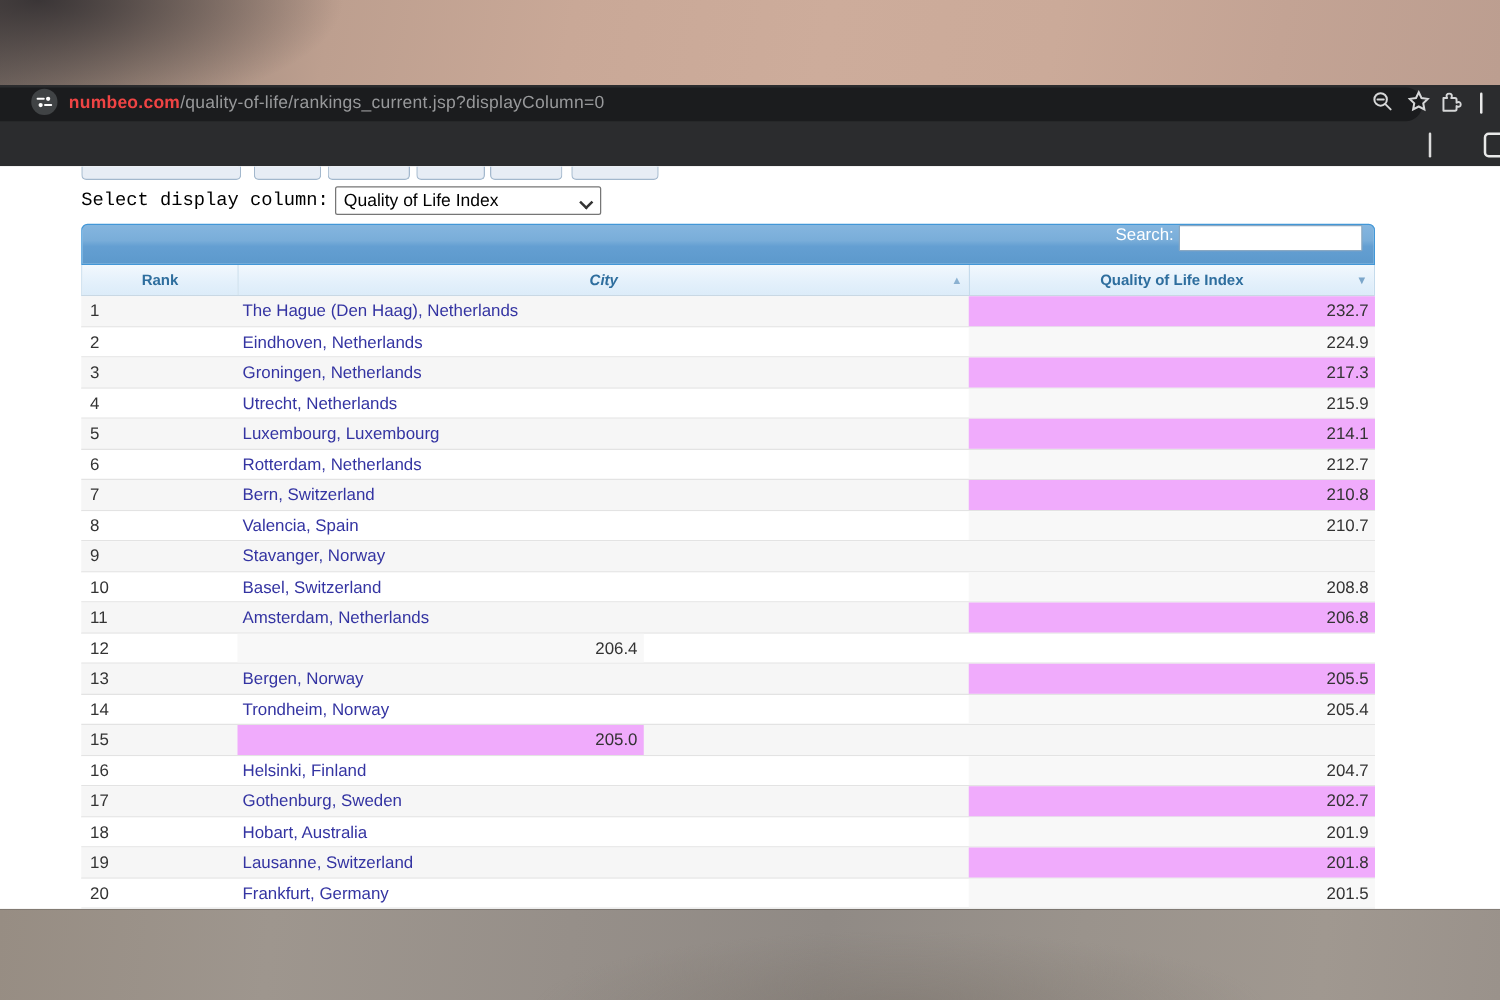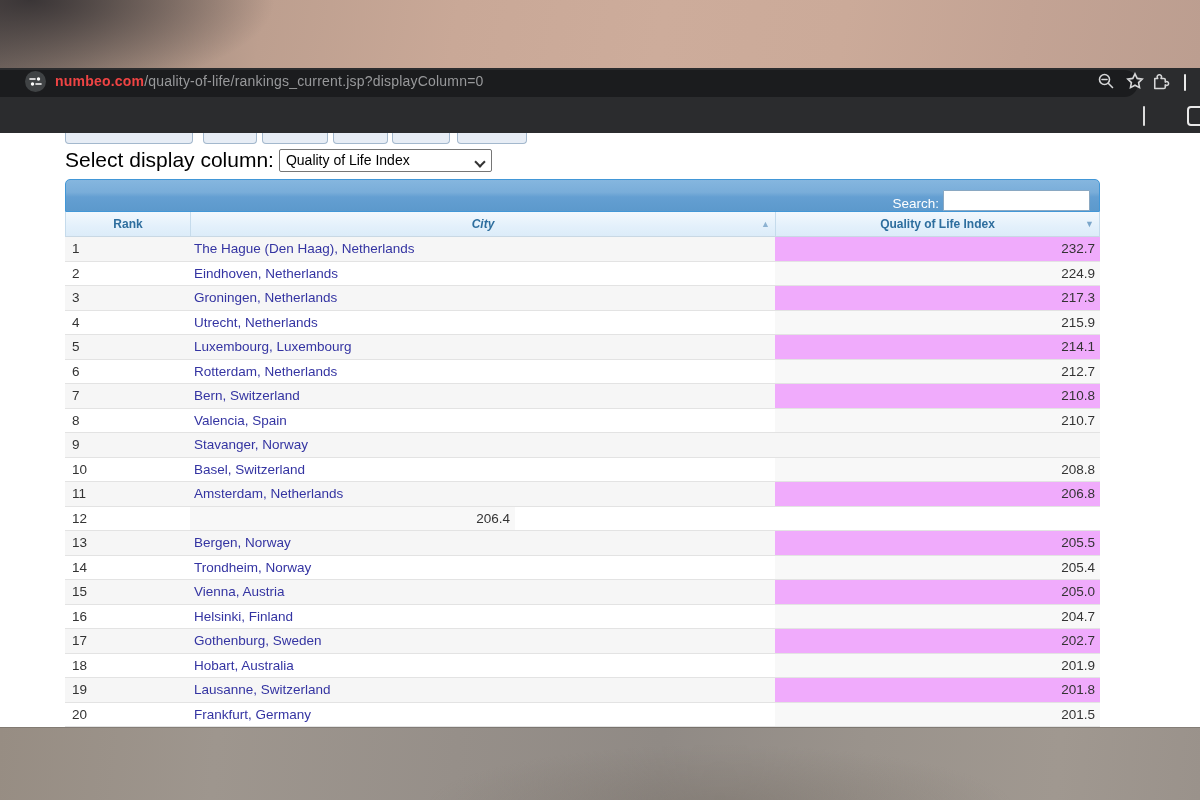--- a/index.html
+++ b/index.html
@@ -50,34 +50,34 @@
     border:2px solid #e9e9e9; border-radius:4px; background:transparent; }
 
   
   .page { position:absolute; left:0; top:133px; width:1200px; height:594px; background:#ffffff; overflow:hidden; }
 
   .stub-btn { position:absolute; top:0; height:11px;
     background:#e7edf5; border:1px solid #a3b8cd; border-top:none;
     border-radius:0 0 4px 4px; }
 
   .select-row { position:absolute; left:65px; top:15px; height:24px; display:flex; align-items:center; }
-  .select-label { font-size:21px; color:#000; }
+  .select-label { font-size:15px; color:#000;font-family:Liberation Mono, monospace; }
   .select-box { margin-left:5px; width:213px; height:23px; background:#fff;
     border:1px solid #767676; border-radius:2px; display:flex; align-items:center;
     font-size:14px; color:#000; padding:0 6px; position:relative; cursor:default; }
   .select-chevron { position:absolute; right:7px; top:8px; width:8px; height:8px; }
   .select-chevron::before { content:""; position:absolute; left:0; top:0;
     width:6px; height:6px; border-left:2px solid #333; border-bottom:2px solid #333;
     transform:rotate(-45deg); }
 
   .dt-wrap { position:absolute; left:65px; top:46px; width:1035px; }
 
   .dt-toolbar { height:33px; border:1px solid #4297d7; border-radius:5px 5px 0 0;
     background:linear-gradient(180deg,#85b6df 0%, #79add9 40%, #649fd2 55%, #5c99cc 100%);
-    display:flex; align-items:flex-end; justify-content:flex-end; padding-right:9px; }
+    display:flex; align-items:flex-start; justify-content:flex-end; padding-right:9px; }
   .search-label { color:#fff; font-size:13.5px; margin-right:4px; }
   .search-input { width:147px; height:21px; border:1px solid #8aa8c2; border-radius:1px;
     background:#fff; font-size:13px; padding:0 4px; font-family:"Liberation Sans",sans-serif; }
 
   .dt-header { display:flex; height:25px; border-left:1px solid #c5dbec; border-right:1px solid #c5dbec; border-bottom:1px solid #c9d8e4;}
   .th { background:linear-gradient(180deg,#f2f8fd 0%, #e3f0fb 60%, #dcecf9 100%);
     border-right:1px solid #c5dbec; color:#2e6e9e; font-size:12px; font-weight:bold;
     display:flex; align-items:center; justify-content:center; position:relative; cursor:pointer; }
   .th:last-child { border-right:none; }
   .th-rank { width:125px; }
@@ -266,23 +266,20 @@
         </div>
         <div class="trow even">
           <div class="cell rank">14</div>
           <div class="cell city">
             <a class="city-link">Trondheim, Norway</a>
           </div>
           <div class="cell value">205.4</div>
         </div>
         <div class="trow odd">
           <div class="cell rank">15</div>
-          <div class="cell city">
-            <a class="city-link">Vienna, Austria</a>
-          </div>
           <div class="cell value">205.0</div>
         </div>
         <div class="trow even">
           <div class="cell rank">16</div>
           <div class="cell city">
             <a class="city-link">Helsinki, Finland</a>
           </div>
           <div class="cell value">204.7</div>
         </div>
         <div class="trow odd">

